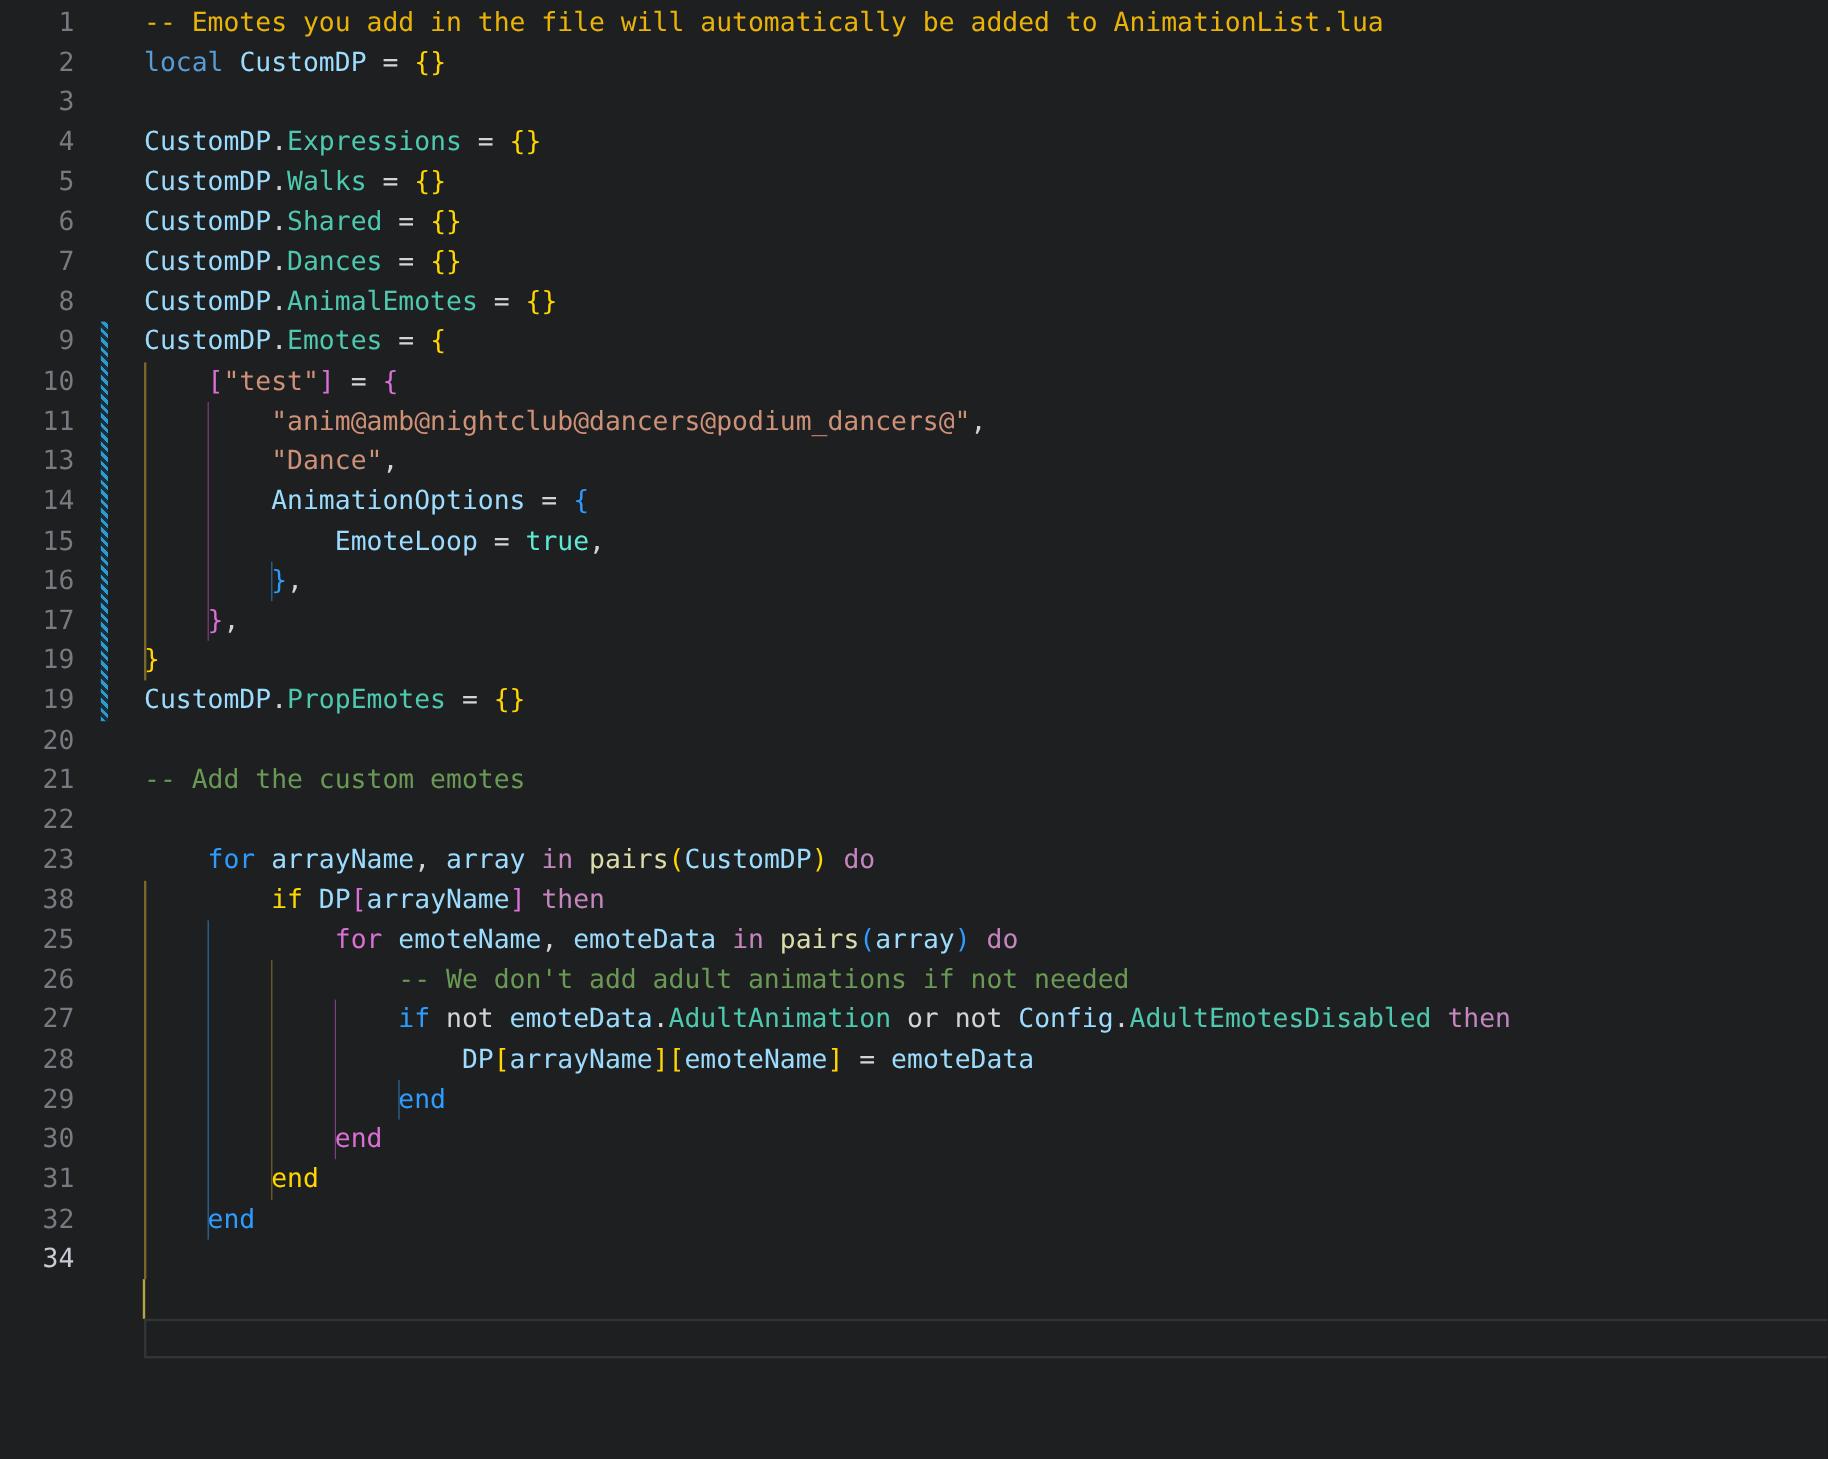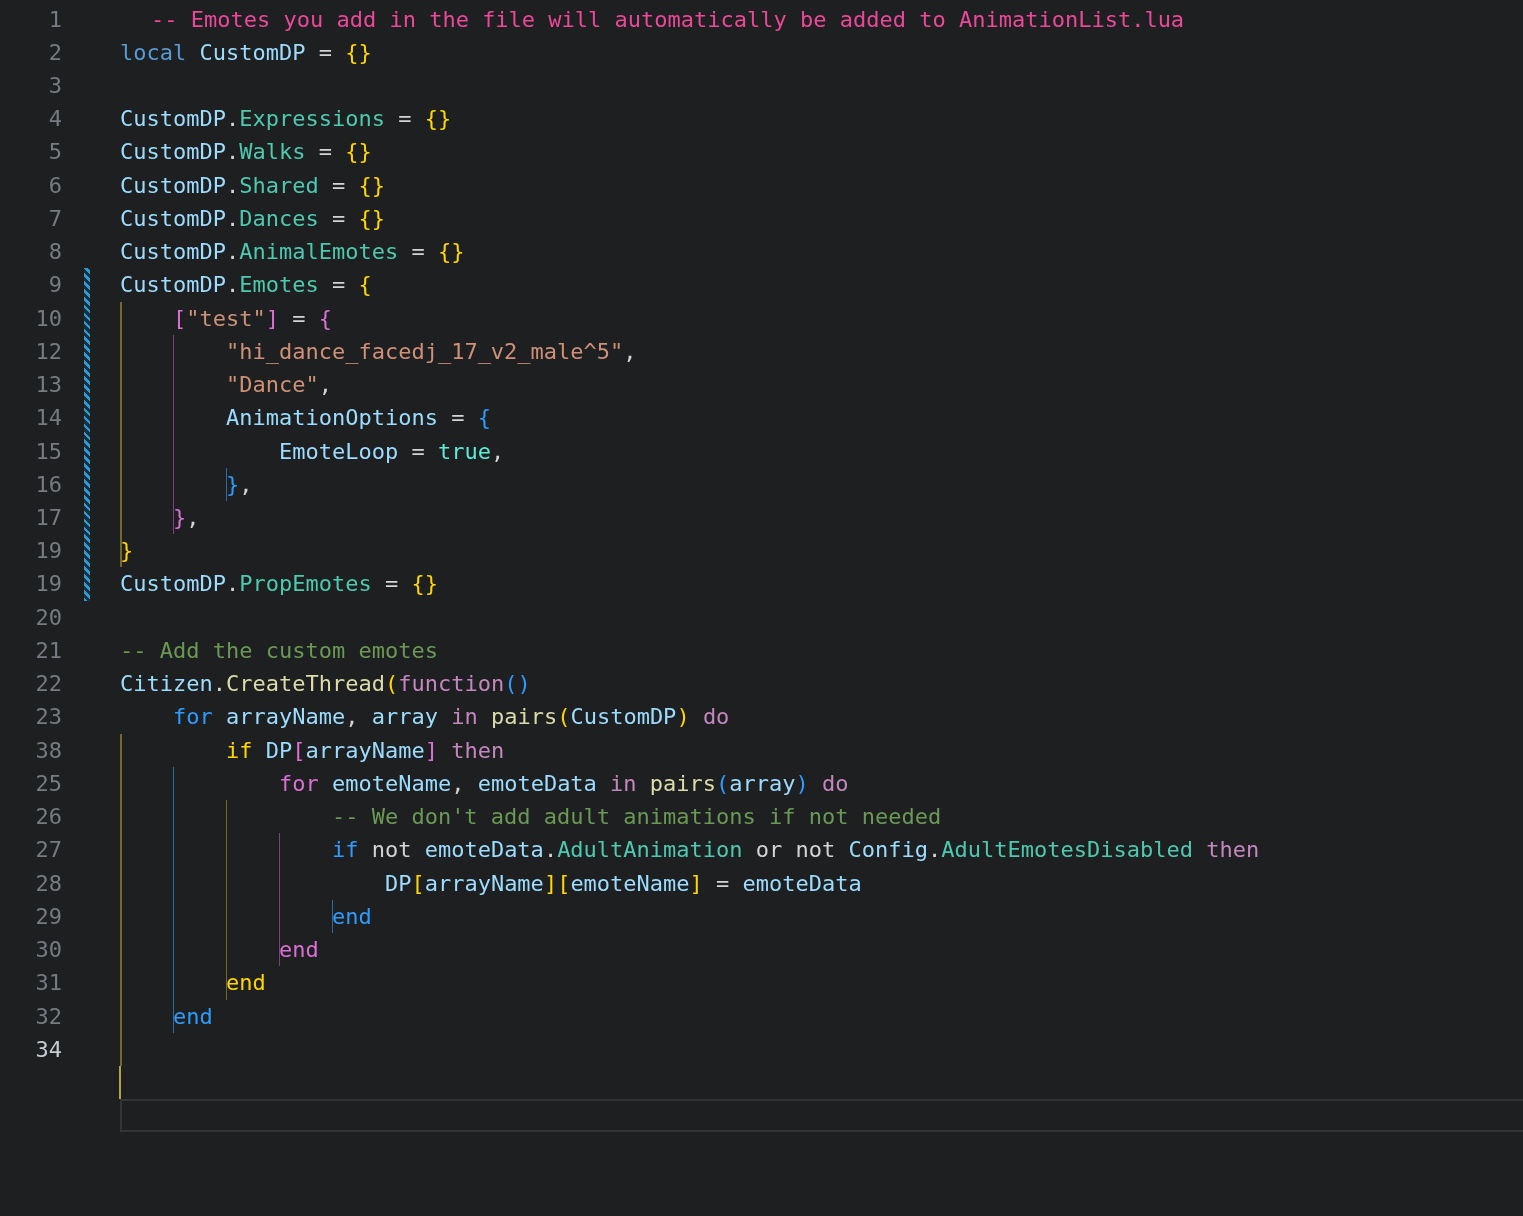--- a/index.html
+++ b/index.html
@@ -49,21 +49,21 @@
       <div class="guide" style="left: 225.938px; top: 465.29px; height: 33.235px; background: rgb(44, 108, 163);"></div>
       <div class="guide" style="left: 120px; top: 731.17px; height: 332.35px; background: rgb(119, 103, 43);"></div>
       <div class="guide" style="left: 172.969px; top: 764.405px; height: 265.88px; background: rgb(44, 108, 163);"></div>
       <div class="guide" style="left: 225.938px; top: 797.64px; height: 199.41px; background: rgb(119, 103, 43);"></div>
       <div class="guide" style="left: 278.906px; top: 830.875px; height: 132.94px; background: rgb(124, 64, 128);"></div>
       <div class="guide" style="left: 331.875px; top: 897.345px; height: 33.235px; background: rgb(44, 108, 163);"></div>
     </div>
   <div id="lines">
       <div class="line">
         <div class="num">1</div>
-        <div class="txt"><span style="color: #ec4899; margin-left: 31px;">-- Emotes you add in the file will automatically be added to AnimationList.lua</span></div>
+        <div class="txt"><span style="color: #eab308;">-- Emotes you add in the file will automatically be added to AnimationList.lua</span></div>
       </div>
       <div class="line">
         <div class="num">2</div>
         <div class="txt"><span style="color: rgb(86, 156, 214);">local </span><span style="color: rgb(156, 220, 254);">CustomDP </span><span style="color: rgb(212, 212, 212);">= </span><span style="color: rgb(255, 214, 2);">{}</span></div>
       </div>
       <div class="line">
         <div class="num">3</div>
         <div class="txt"></div>
       </div>
       <div class="line">
@@ -88,22 +88,22 @@
       </div>
       <div class="line">
         <div class="num">9</div>
         <div class="txt"><span style="color: rgb(156, 220, 254);">CustomDP</span><span style="color: rgb(212, 212, 212);">.</span><span style="color: rgb(78, 201, 176);">Emotes </span><span style="color: rgb(212, 212, 212);">= </span><span style="color: rgb(255, 214, 2);">{</span></div>
       </div>
       <div class="line">
         <div class="num">10</div>
         <div class="txt"><span style="color: rgb(212, 212, 212);">    </span><span style="color: rgb(218, 112, 214);">[</span><span style="color: rgb(206, 145, 120);">"test"</span><span style="color: rgb(218, 112, 214);">] </span><span style="color: rgb(212, 212, 212);">= </span><span style="color: rgb(218, 112, 214);">{</span></div>
       </div>
       <div class="line">
-        <div class="num">12</div>
-        <div class="txt"><span style="color: rgb(212, 212, 212);">        </span><span style="color: rgb(206, 145, 120);">"hi_dance_facedj_17_v2_male^5"</span><span style="color: rgb(212, 212, 212);">,</span></div>
+        <div class="num">11</div>
+        <div class="txt"><span style="color: rgb(212, 212, 212);">        </span><span style="color: rgb(206, 145, 120);">"anim@amb@nightclub@dancers@podium_dancers@"</span><span style="color: rgb(212, 212, 212);">,</span></div>
       </div>
       <div class="line">
         <div class="num">13</div>
         <div class="txt"><span style="color: rgb(212, 212, 212);">        </span><span style="color: rgb(206, 145, 120);">"Dance"</span><span style="color: rgb(212, 212, 212);">,</span></div>
       </div>
       <div class="line">
         <div class="num">14</div>
         <div class="txt"><span style="color: rgb(212, 212, 212);">        </span><span style="color: rgb(156, 220, 254);">AnimationOptions </span><span style="color: rgb(212, 212, 212);">= </span><span style="color: rgb(46, 156, 255);">{</span></div>
       </div>
       <div class="line">
@@ -129,21 +129,20 @@
       <div class="line">
         <div class="num">20</div>
         <div class="txt"></div>
       </div>
       <div class="line">
         <div class="num">21</div>
         <div class="txt"><span style="color: rgb(106, 153, 85);">-- Add the custom emotes</span></div>
       </div>
       <div class="line">
         <div class="num">22</div>
-        <div class="txt"><span style="color: rgb(156, 220, 254);">Citizen</span><span style="color: rgb(212, 212, 212);">.</span><span style="color: rgb(220, 220, 170);">CreateThread</span><span style="color: rgb(255, 214, 2);">(</span><span style="color: rgb(197, 134, 192);">function</span><span style="color: rgb(46, 156, 255);">()</span></div>
       </div>
       <div class="line">
         <div class="num">23</div>
         <div class="txt"><span style="color: rgb(212, 212, 212);">    </span><span style="color: rgb(46, 156, 255);">for </span><span style="color: rgb(156, 220, 254);">arrayName</span><span style="color: rgb(212, 212, 212);">, </span><span style="color: rgb(156, 220, 254);">array </span><span style="color: rgb(197, 134, 192);">in </span><span style="color: rgb(220, 220, 170);">pairs</span><span style="color: rgb(255, 214, 2);">(</span><span style="color: rgb(156, 220, 254);">CustomDP</span><span style="color: rgb(255, 214, 2);">) </span><span style="color: rgb(197, 134, 192);">do</span></div>
       </div>
       <div class="line">
         <div class="num">38</div>
         <div class="txt"><span style="color: rgb(212, 212, 212);">        </span><span style="color: rgb(255, 214, 2);">if </span><span style="color: rgb(156, 220, 254);">DP</span><span style="color: rgb(218, 112, 214);">[</span><span style="color: rgb(156, 220, 254);">arrayName</span><span style="color: rgb(218, 112, 214);">] </span><span style="color: rgb(197, 134, 192);">then</span></div>
       </div>
       <div class="line">

